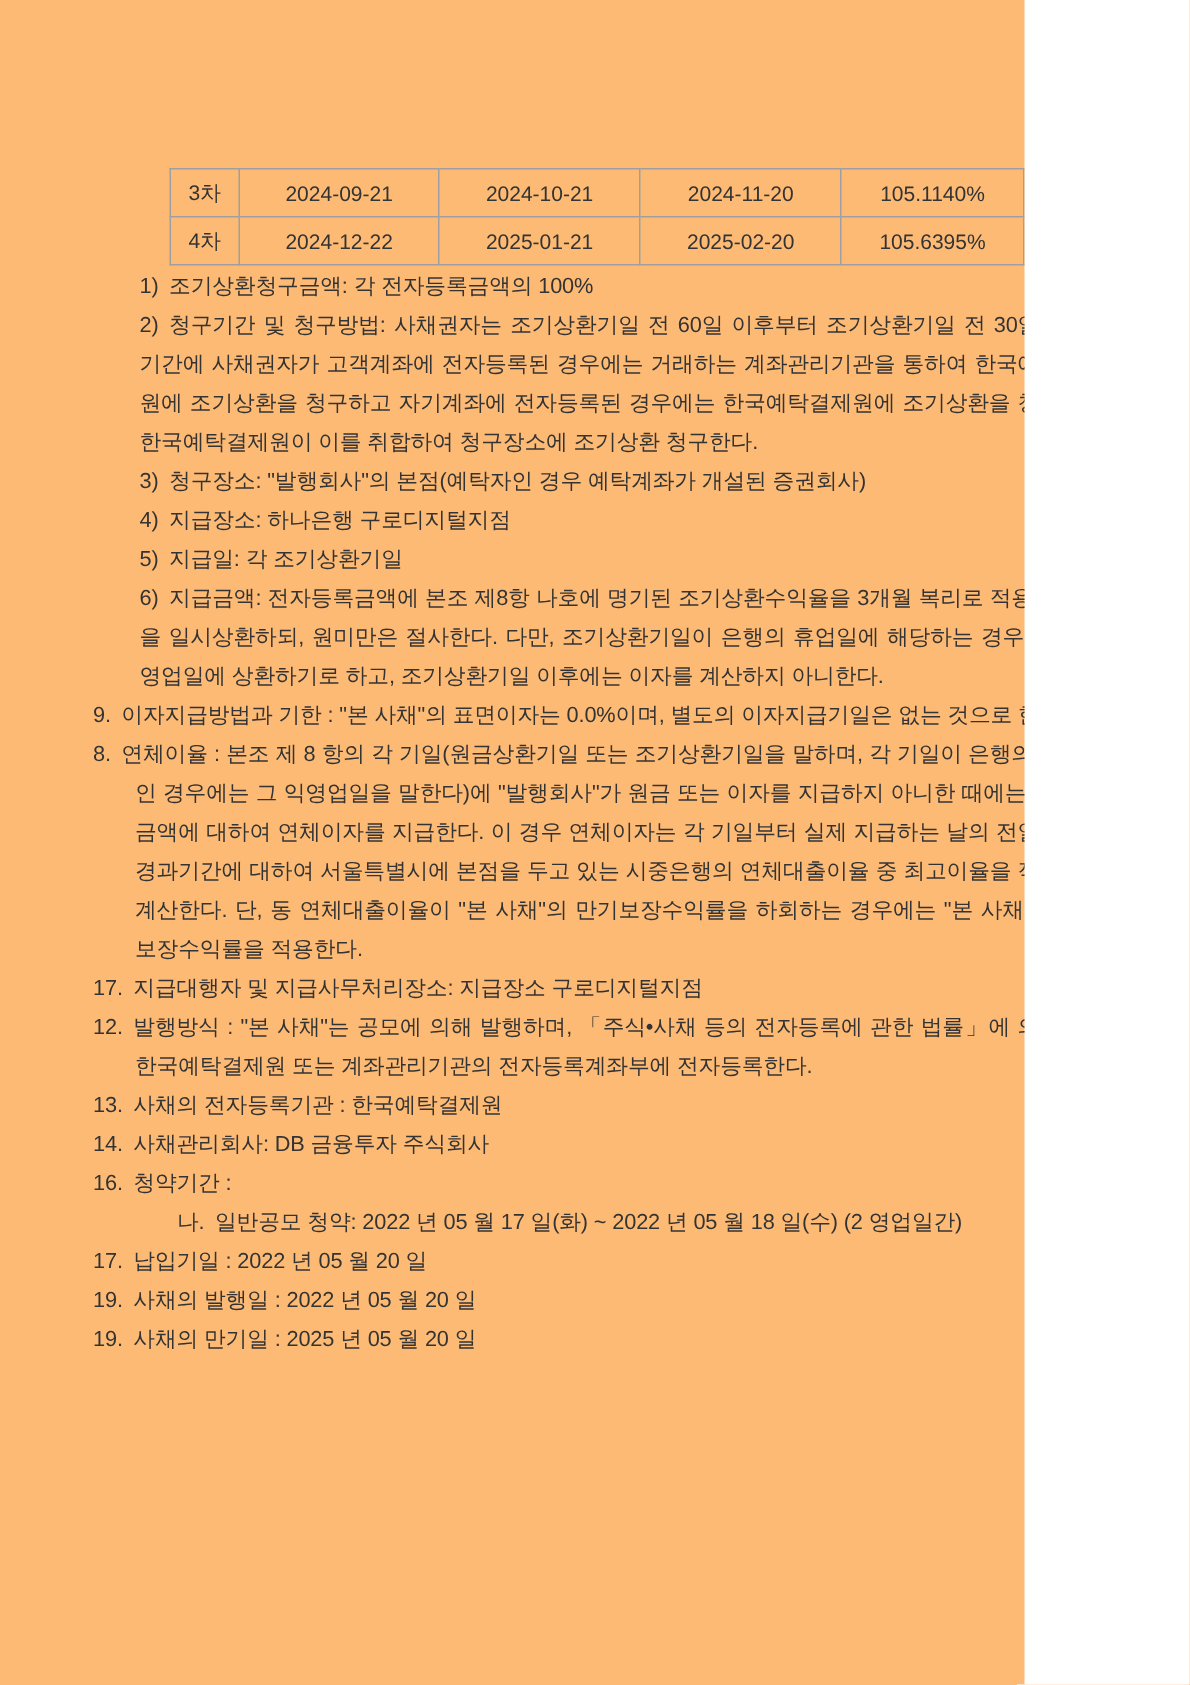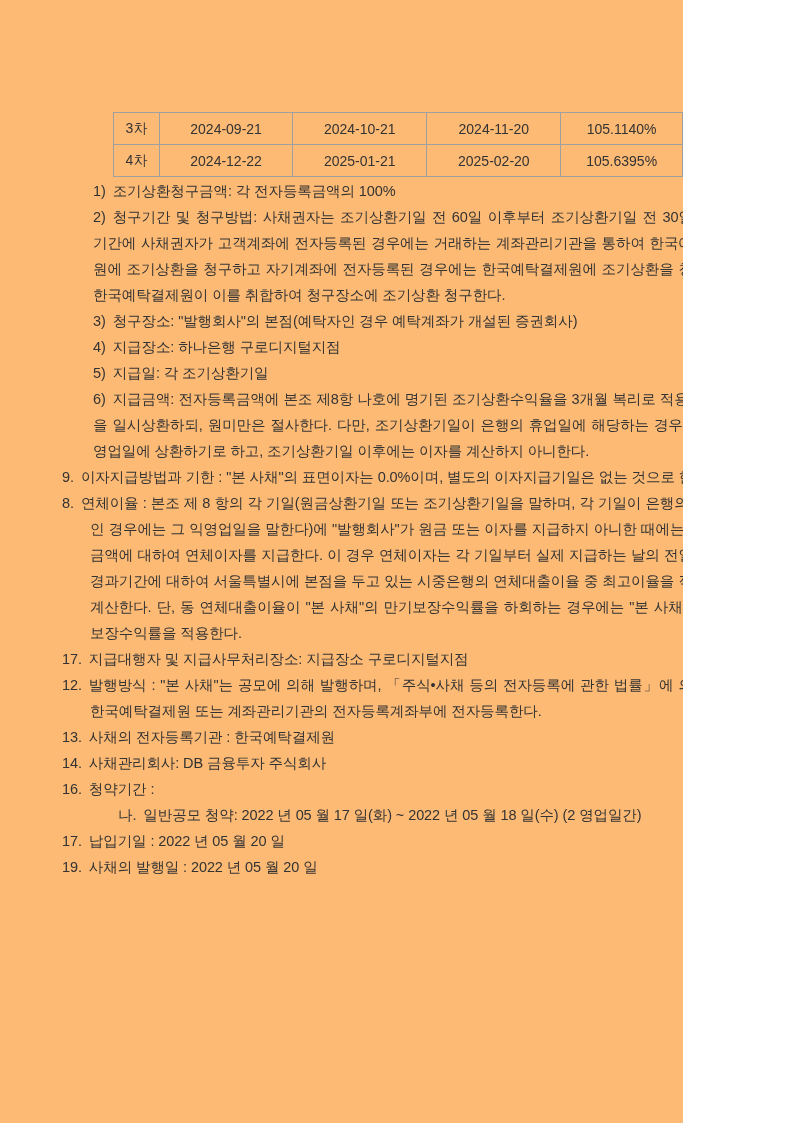--- a/index.html
+++ b/index.html
@@ -90,15 +90,16 @@
     <p class="item"><span class="num">9.</span><span>이자지급방법과 기한 :  "본 사채"의 표면이자는 0.0%이며, 별도의 이자지급기일은 없는 것으로 한다.</span></p>
     <p class="item"><span class="num">8.</span><span>연체이율 : 본조 제 8 항의 각 기일(원금상환기일 또는 조기상환기일을 말하며, 각 기일이 은행의 휴업일인 경우에는 그 익영업일을 말한다)에 "발행회사"가 원금 또는 이자를 지급하지 아니한 때에는 동 연체금액에 대하여 연체이자를 지급한다. 이 경우 연체이자는 각 기일부터 실제 지급하는 날의 전일까지의 경과기간에 대하여 서울특별시에 본점을 두고 있는 시중은행의 연체대출이율 중 최고이율을 적용하여 계산한다. 단, 동 연체대출이율이 "본 사채"의 만기보장수익률을 하회하는 경우에는 "본 사채"의 만기보장수익률을 적용한다.</span></p>
     <p class="item"><span class="num">17.</span><span>지급대행자 및 지급사무처리장소: 지급장소 구로디지털지점</span></p>
     <p class="item"><span class="num">12.</span><span>발행방식 : "본 사채"는 공모에 의해 발행하며, 「주식•사채 등의 전자등록에 관한 법률」에 의거하여 한국예탁결제원 또는 계좌관리기관의 전자등록계좌부에 전자등록한다.</span></p>
     <p class="item"><span class="num">13.</span><span>사채의 전자등록기관 : 한국예탁결제원</span></p>
     <p class="item"><span class="num">14.</span><span>사채관리회사: DB 금융투자 주식회사</span></p>
     <p class="item"><span class="num">16.</span><span>청약기간 :</span></p>
     <p class="child-item"><span class="num">나.</span><span>일반공모 청약: 2022 년 05 월 17 일(화) ~ 2022 년 05 월 18 일(수) (2 영업일간)</span></p>
     <p class="item"><span class="num">17.</span><span>납입기일 : 2022 년 05 월 20 일</span></p>
     <p class="item"><span class="num">19.</span><span>사채의 발행일 : 2022 년 05 월 20 일</span></p>
+    <p class="item"><span class="num">19.</span><span>사채의 만기일 : 2025 년 05 월 20 일</span></p>
 
   </div>
 </div>
 
 </body></html>

